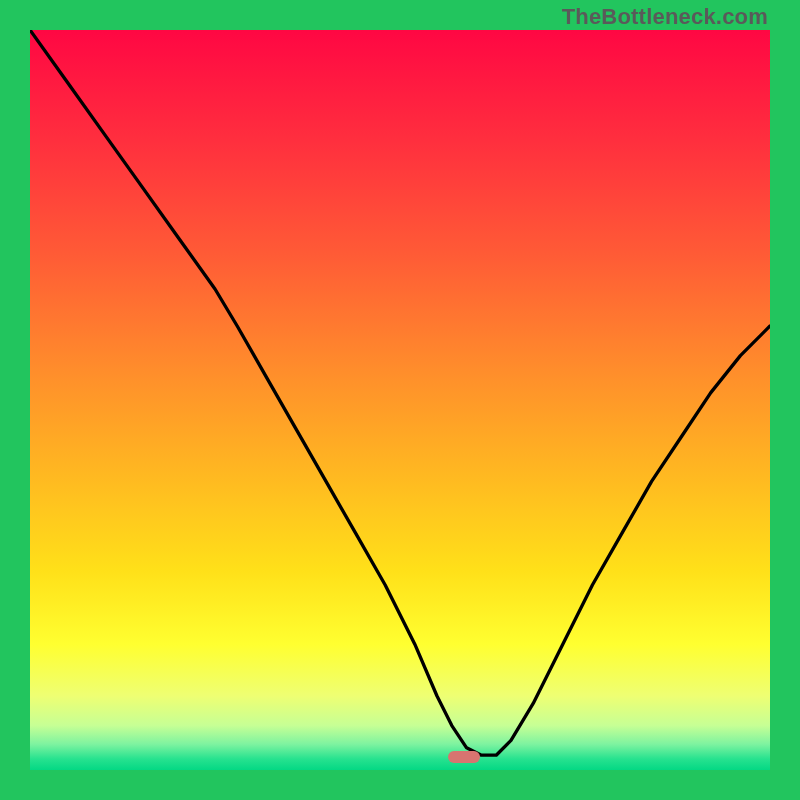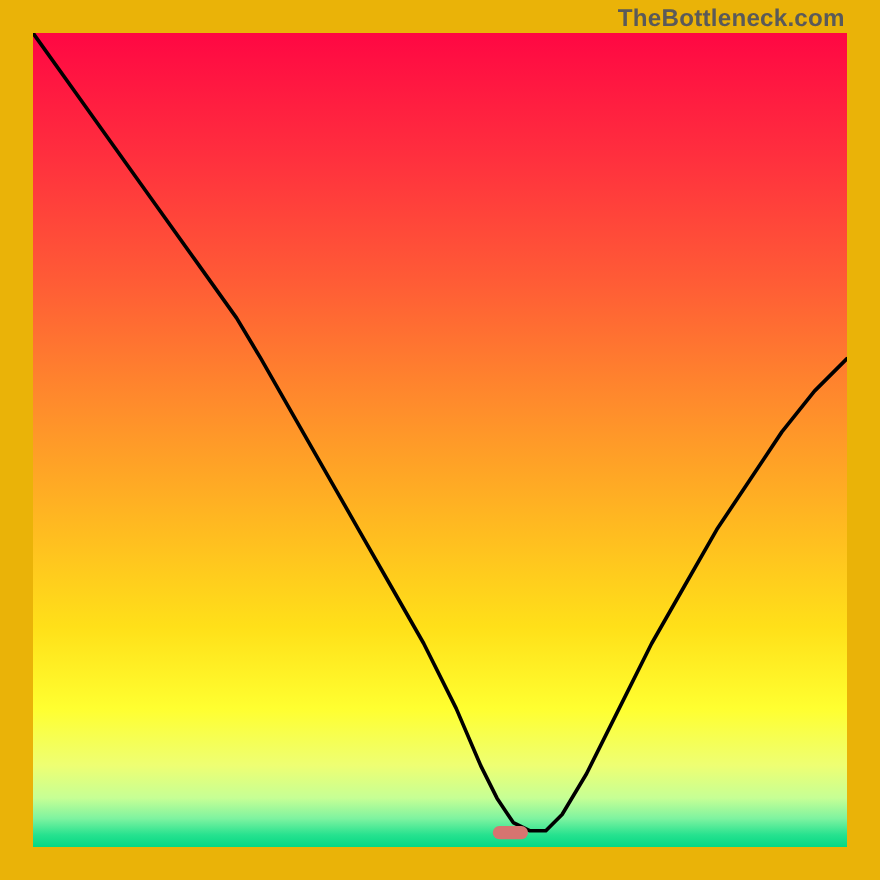--- a/index.html
+++ b/index.html
@@ -9,21 +9,21 @@
     height: 800px;
     background: #000;
     overflow: hidden;
   }
   .frame {
     position: absolute;
     left: 0;
     top: 0;
     width: 800px;
     height: 800px;
-    background: #eab308;
+    background: #22c55e;
   }
   .plot {
     position: absolute;
     left: 30px;
     top: 30px;
     width: 740px;
     height: 740px;
     overflow: hidden;
   }
   .gradient {

